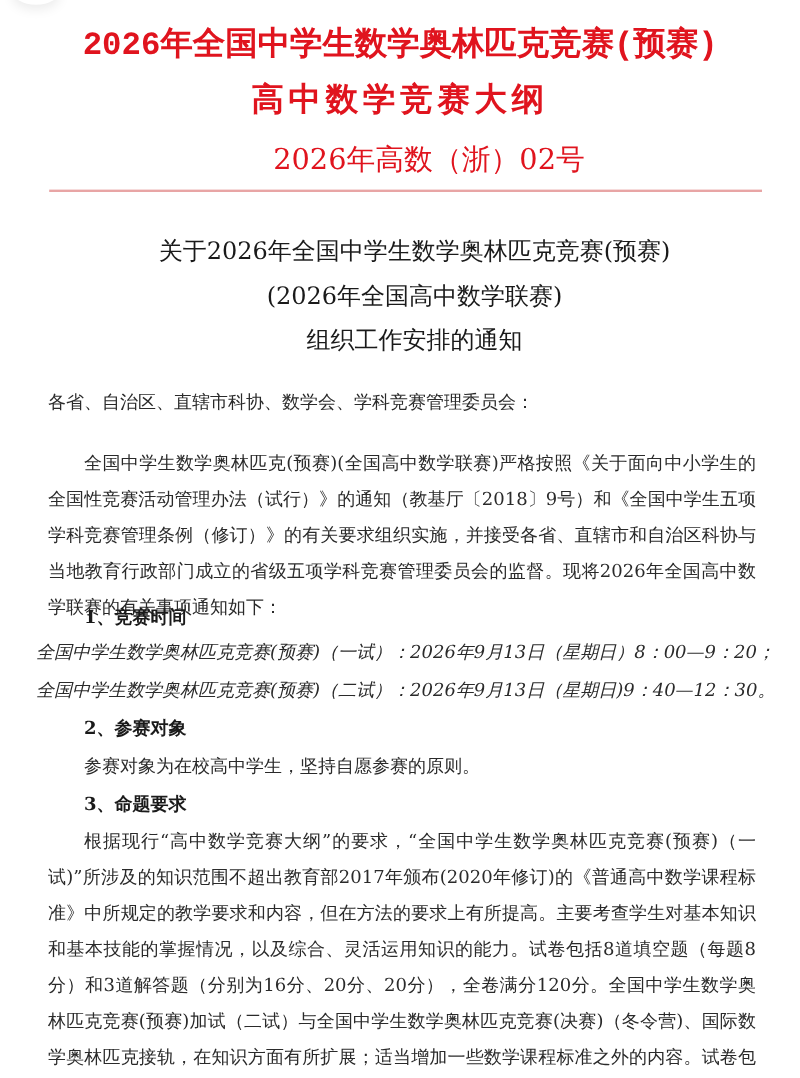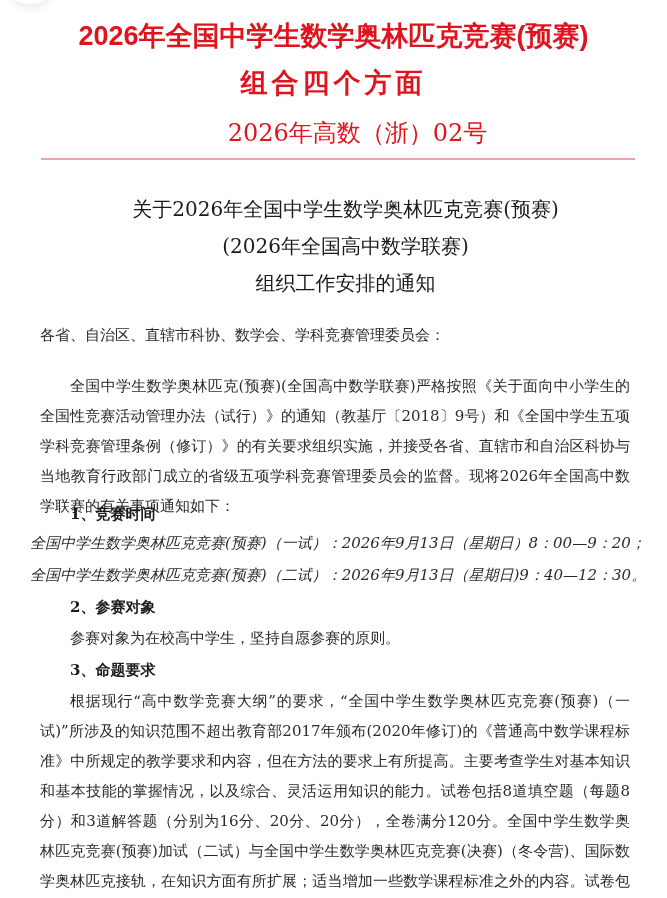--- a/index.html
+++ b/index.html
@@ -1,21 +1,21 @@
 <!DOCTYPE html>
 <html><head>
 <meta charset="utf-8">
 <style>
   html, body { margin: 0; padding: 0; background: #ffffff; }
   body { width: 667px; height: 898px; overflow: hidden; position: relative;
          font-family: "DejaVu Serif", "Liberation Serif", serif; color: #222; }
   .corner-shadow { position: absolute; left: 10px; top: -20px; width: 40px; height: 24px;
          border-radius: 50%; box-shadow: 0 4px 10px rgba(0,0,0,0.08); }
   .head-title { position: absolute; left: 0; width: 667px; text-align: center; color: #e0141e;
-         font-family: Liberation Sans, sans-serif; font-weight: bold; }
+         font-family: Liberation Mono, monospace; font-weight: bold; }
   .t1 { top: 18px; font-size: 27px; letter-spacing: 0px; }
   .t2 { top: 65px; font-size: 27px; letter-spacing: 4px; }
   .t3 { top: 117px; font-size: 24px; font-weight: normal; font-family: "DejaVu Serif", serif; margin-left: 24px; }
   .red-rule { position: absolute; left: 41px; top: 158px; width: 457px; height: 2px; background: #e8a5a5; }
   .notice-title { position: absolute; left: 12px; width: 667px; text-align: center; font-size: 20px;
          color: #1a1a1a; }
   .nt1 { top: 196px; } .nt2 { top: 233px; } .nt3 { top: 270px; }
   .body-text { position: absolute; font-size: 15px; line-height: 30px; color: #2a2a2a; }
   .salutation { left: 40px; top: 320px; }
   .para { left: 40px; width: 590px; text-indent: 30px; text-align: justify; }
@@ -26,21 +26,21 @@
   .l1 { top: 528px; } .l2 { top: 560px; }
   .plain { left: 70px; top: 623px; text-align: center; }
   .p3 { top: 686px; }
 </style>
 </head>
 <body>
 
 <div class="corner-shadow"></div>
 
 <div class="head-title t1">2026年全国中学生数学奥林匹克竞赛(预赛)</div>
-<div class="head-title t2">组合四个方面</div>
+<div class="head-title t2">高中数学竞赛大纲</div>
 <div class="head-title t3">2026年高数（浙）02号</div>
 <div class="red-rule" style="left:41px;width:594px;"></div>
 
 <div class="notice-title nt1">关于2026年全国中学生数学奥林匹克竞赛(预赛)</div>
 <div class="notice-title nt2">(2026年全国高中数学联赛)</div>
 <div class="notice-title nt3">组织工作安排的通知</div>
 
 <div class="body-text salutation">各省、自治区、直辖市科协、数学会、学科竞赛管理委员会：</div>
 <div class="body-text para p1">全国中学生数学奥林匹克(预赛)(全国高中数学联赛)严格按照《关于面向中小学生的全国性竞赛活动管理办法（试行）》的通知（教基厅〔2018〕9号）和《全国中学生五项学科竞赛管理条例（修订）》的有关要求组织实施，并接受各省、直辖市和自治区科协与当地教育行政部门成立的省级五项学科竞赛管理委员会的监督。现将2026年全国高中数学联赛的有关事项通知如下：</div>
 

